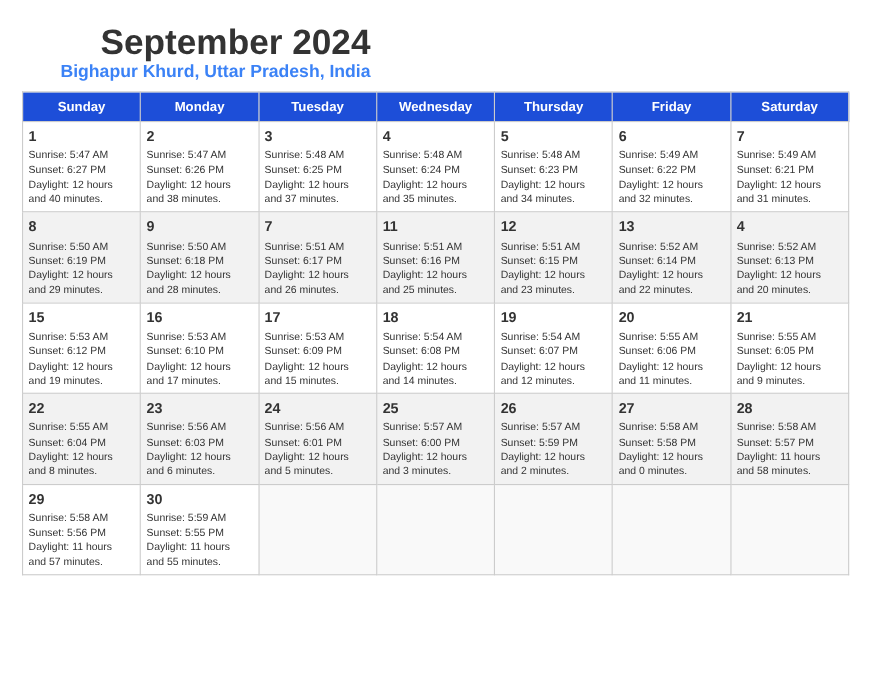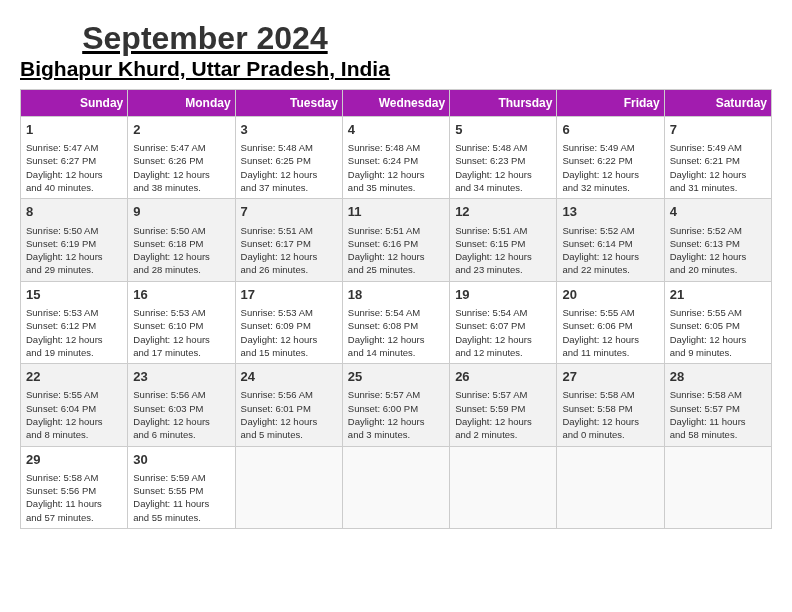--- a/index.html
+++ b/index.html
@@ -28,44 +28,44 @@
       line-height: 1.2;
     }
     .logo-text span {
       color: #1a73e8;
     }
     .logo-icon {
       width: 28px;
       height: 28px;
     }
     .title-block {
-      text-align: center;
-      text-decoration: underline;
+      text-align: right;
     }
     .calendar-title {
       font-size: 32px;
       font-weight: bold;
       color: #333;
     }
     .calendar-subtitle {
-      font-size: 21px;
-      color: #000000;
-      font-weight: bold;
+      font-size: 16px;
+      color: #3b82f6;
+      font-weight: bold;
+      margin-left: 35px;
     }
     .calendar-table {
       width: 100%;
       border-collapse: collapse;
       margin-top: 8px;
       font-size: 10.5px;
     }
     .calendar-table th {
-      background-color: #a21caf;
+      background-color: #1d4ed8;
       color: #fff;
       padding: 6px 4px;
-      text-align: right;
+      text-align: center;
       font-size: 12px;
       font-weight: bold;
       border: 1px solid #ccc;
     }
     .calendar-table td {
       border: 1px solid #ccc;
       padding: 4px 5px;
       vertical-align: top;
       width: calc(100% / 7);
       min-height: 70px;

